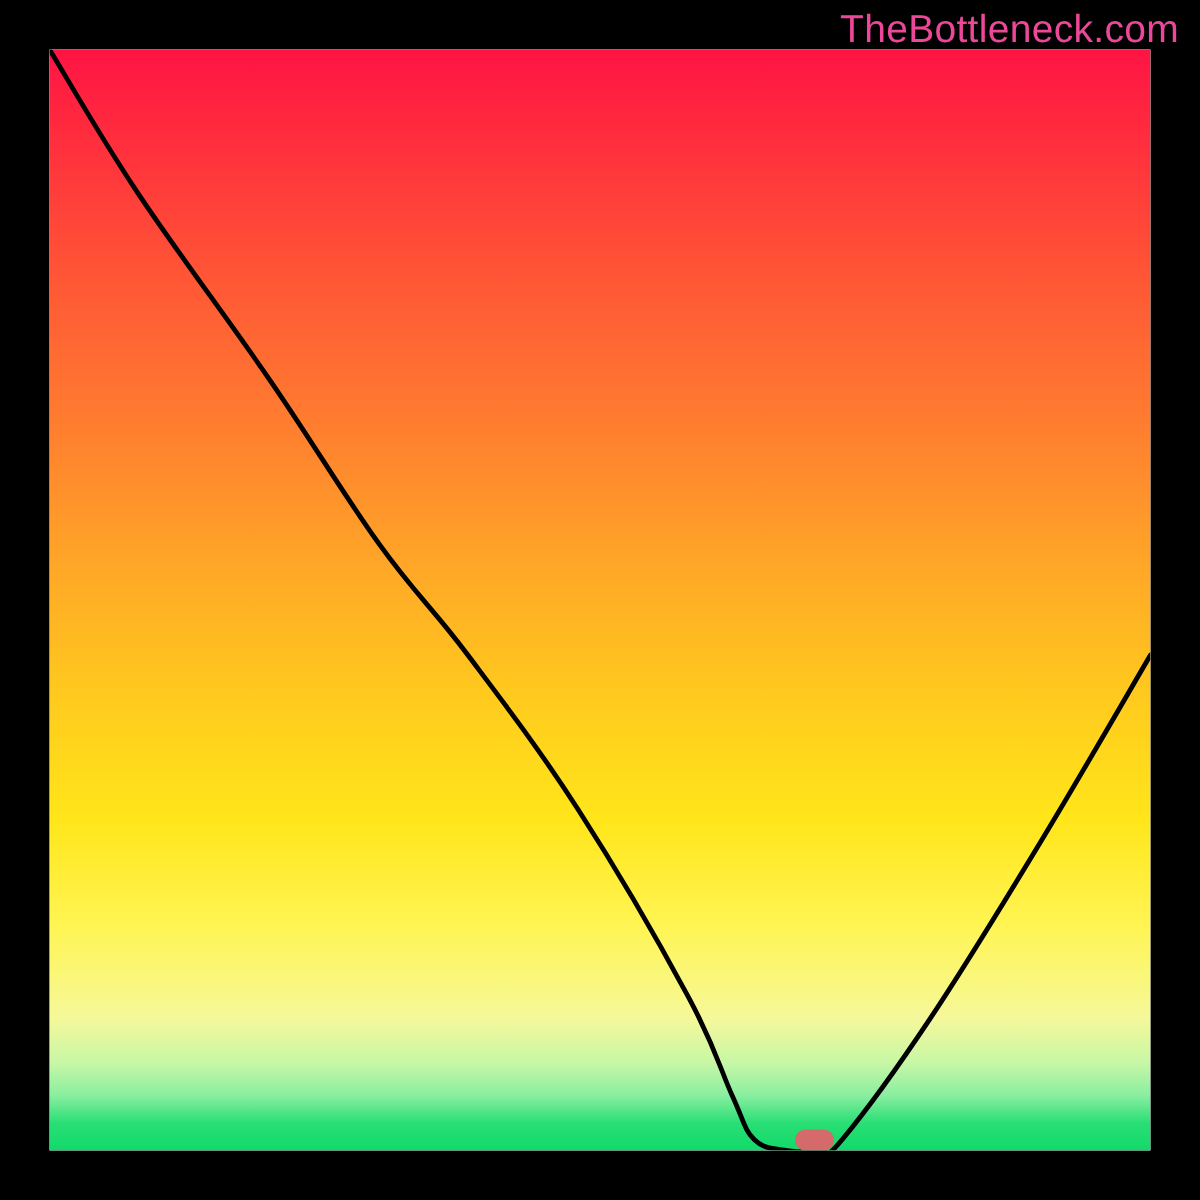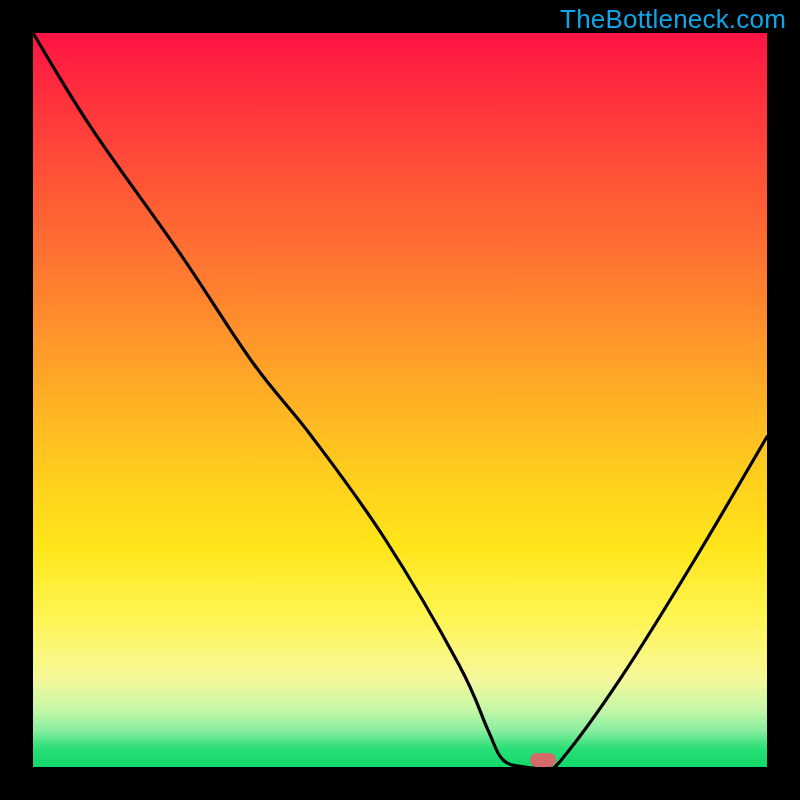--- a/index.html
+++ b/index.html
@@ -7,21 +7,21 @@
   .stage {
     position: relative;
     width: 800px;
     height: 800px;
     background: #000;
   }
   .watermark {
     position: absolute;
     top: 4px;
     right: 14px;
-    color: #0ea5e9;
+    color: #ec4899;
     font-family: Arial, Helvetica, sans-serif;
     font-size: 26px;
     letter-spacing: 0.2px;
     z-index: 5;
     user-select: none;
   }
   .plot-area {
     position: absolute;
     left: 33px;
     top: 33px;

